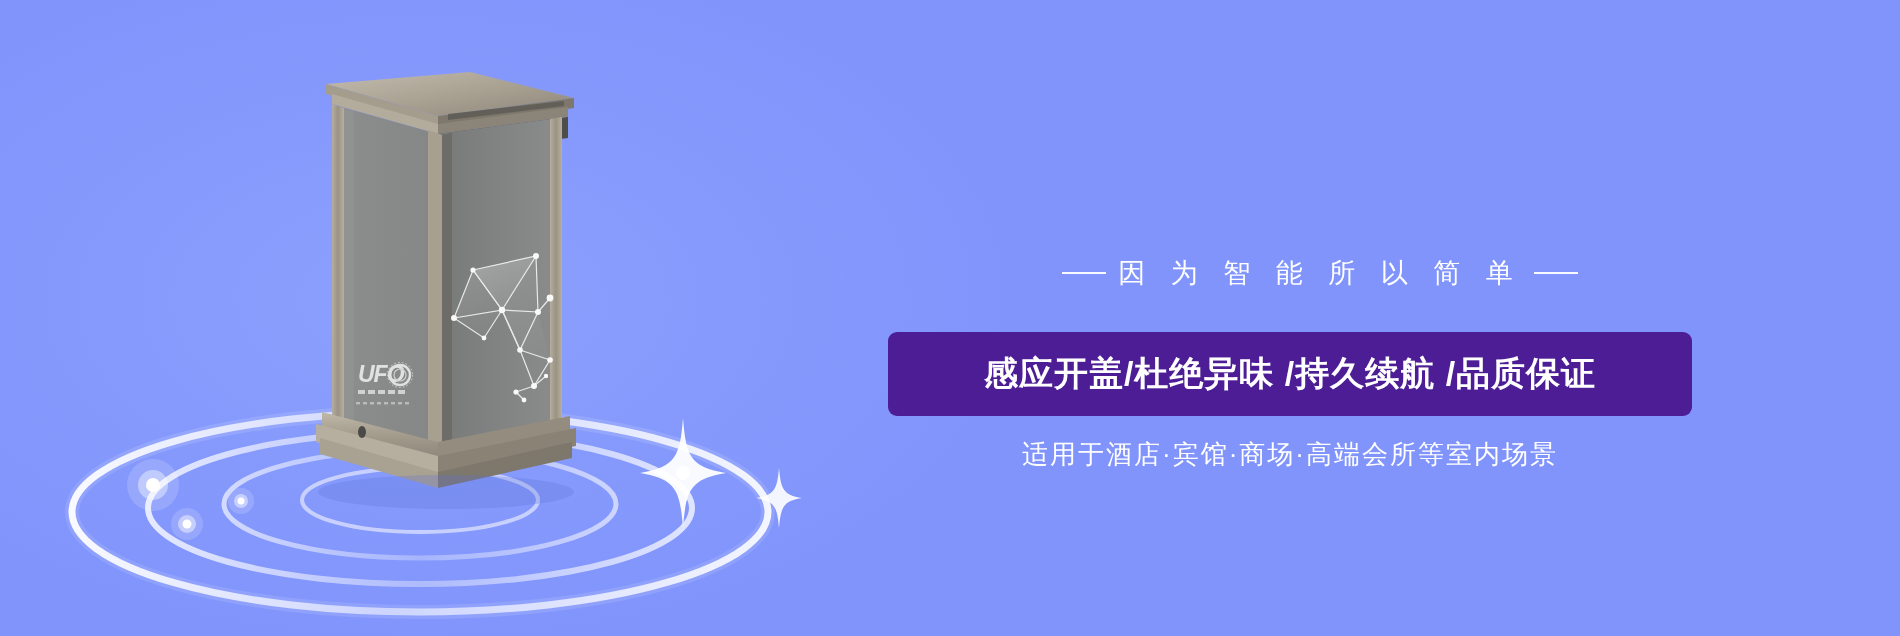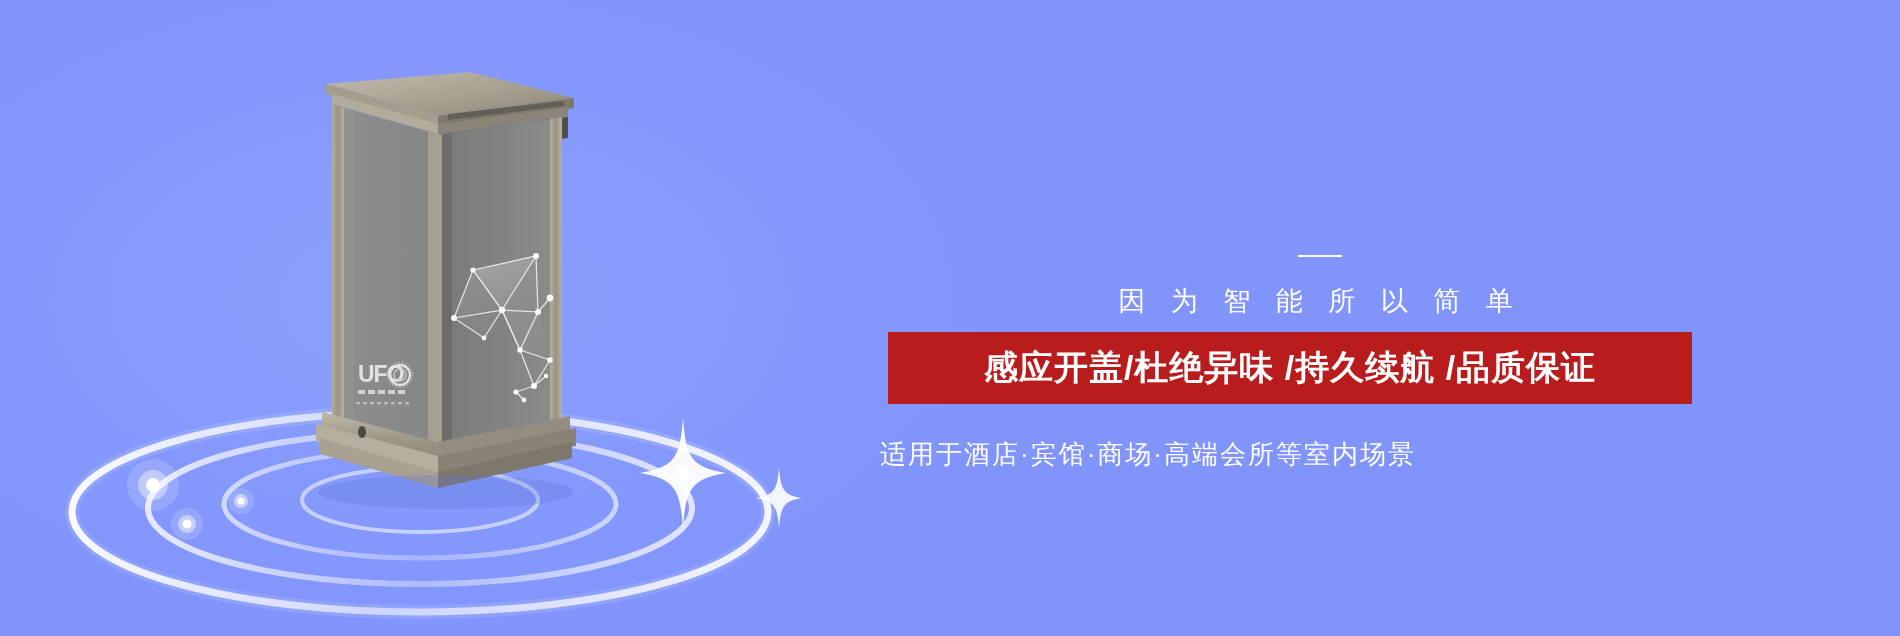--- a/index.html
+++ b/index.html
@@ -20,21 +20,21 @@
   }
 
   
   .product-scene{
     position:absolute;left:0;top:0;width:880px;height:636px;
   }
   .rings{position:absolute;left:60px;top:400px;width:720px;height:220px;}
   .rings svg{display:block;}
 
   .bin{
-    position:absolute;left:288px;top:60px;width:320px;height:450px;
+    position:absolute;left:288px;top:60px;width:320px;height:450px;font-style:italic;
   }
   .bin svg{display:block;}
 
   .sparkle{position:absolute;pointer-events:none;}
   .sparkle svg{display:block;}
 
   
   .copy{
     position:absolute;left:880px;top:0;width:1020px;height:636px;
   }
@@ -47,42 +47,41 @@
     text-shadow:
       0 0 1px #63c6f2, 0 0 2px #63c6f2,
       2px 0 3px #63c6f2, -2px 0 3px #63c6f2,
       0 2px 3px #63c6f2, 0 -2px 3px #63c6f2,
       0 0 12px rgba(99,198,242,.95),
       0 0 22px rgba(99,198,242,.6);
     white-space:nowrap;
   }
   .sub-row{
     position:absolute;left:0;top:255px;width:880px;
-    display:flex;align-items:center;justify-content:center;gap:26px;
+    display:flex;align-items:center;justify-content:center;gap:12px;
     color:#ffffff;
-    flex-direction:column;
   }
   .sub-rule{width:44px;height:2px;background:#ffffff;opacity:.95;}
   .sub-text{
     font-size:27px;letter-spacing:9px;white-space:nowrap;
     color:#ffffff;font-weight:400;
   }
   .badge{
     position:absolute;left:8px;top:332px;
-    width:804px;height:72px;
-    background:#b91c1c;border-radius:0;
+    width:804px;height:84px;
+    background:#4c1d95;border-radius:9px;
     display:flex;align-items:center;justify-content:center;
   }
   .badge-text{
     font-size:34px;font-weight:bold;color:#ffffff;
     letter-spacing:1px;white-space:nowrap;
   }
   .scene-line{
     position:absolute;left:0;top:437px;width:820px;
-    text-align:left;
+    text-align:center;
     font-size:26px;color:#ffffff;letter-spacing:2px;white-space:nowrap;
   }
 </style>
 </head>
 <body>
 
 <div id="banner">
 
   <div class="bg-glow"></div>
 

